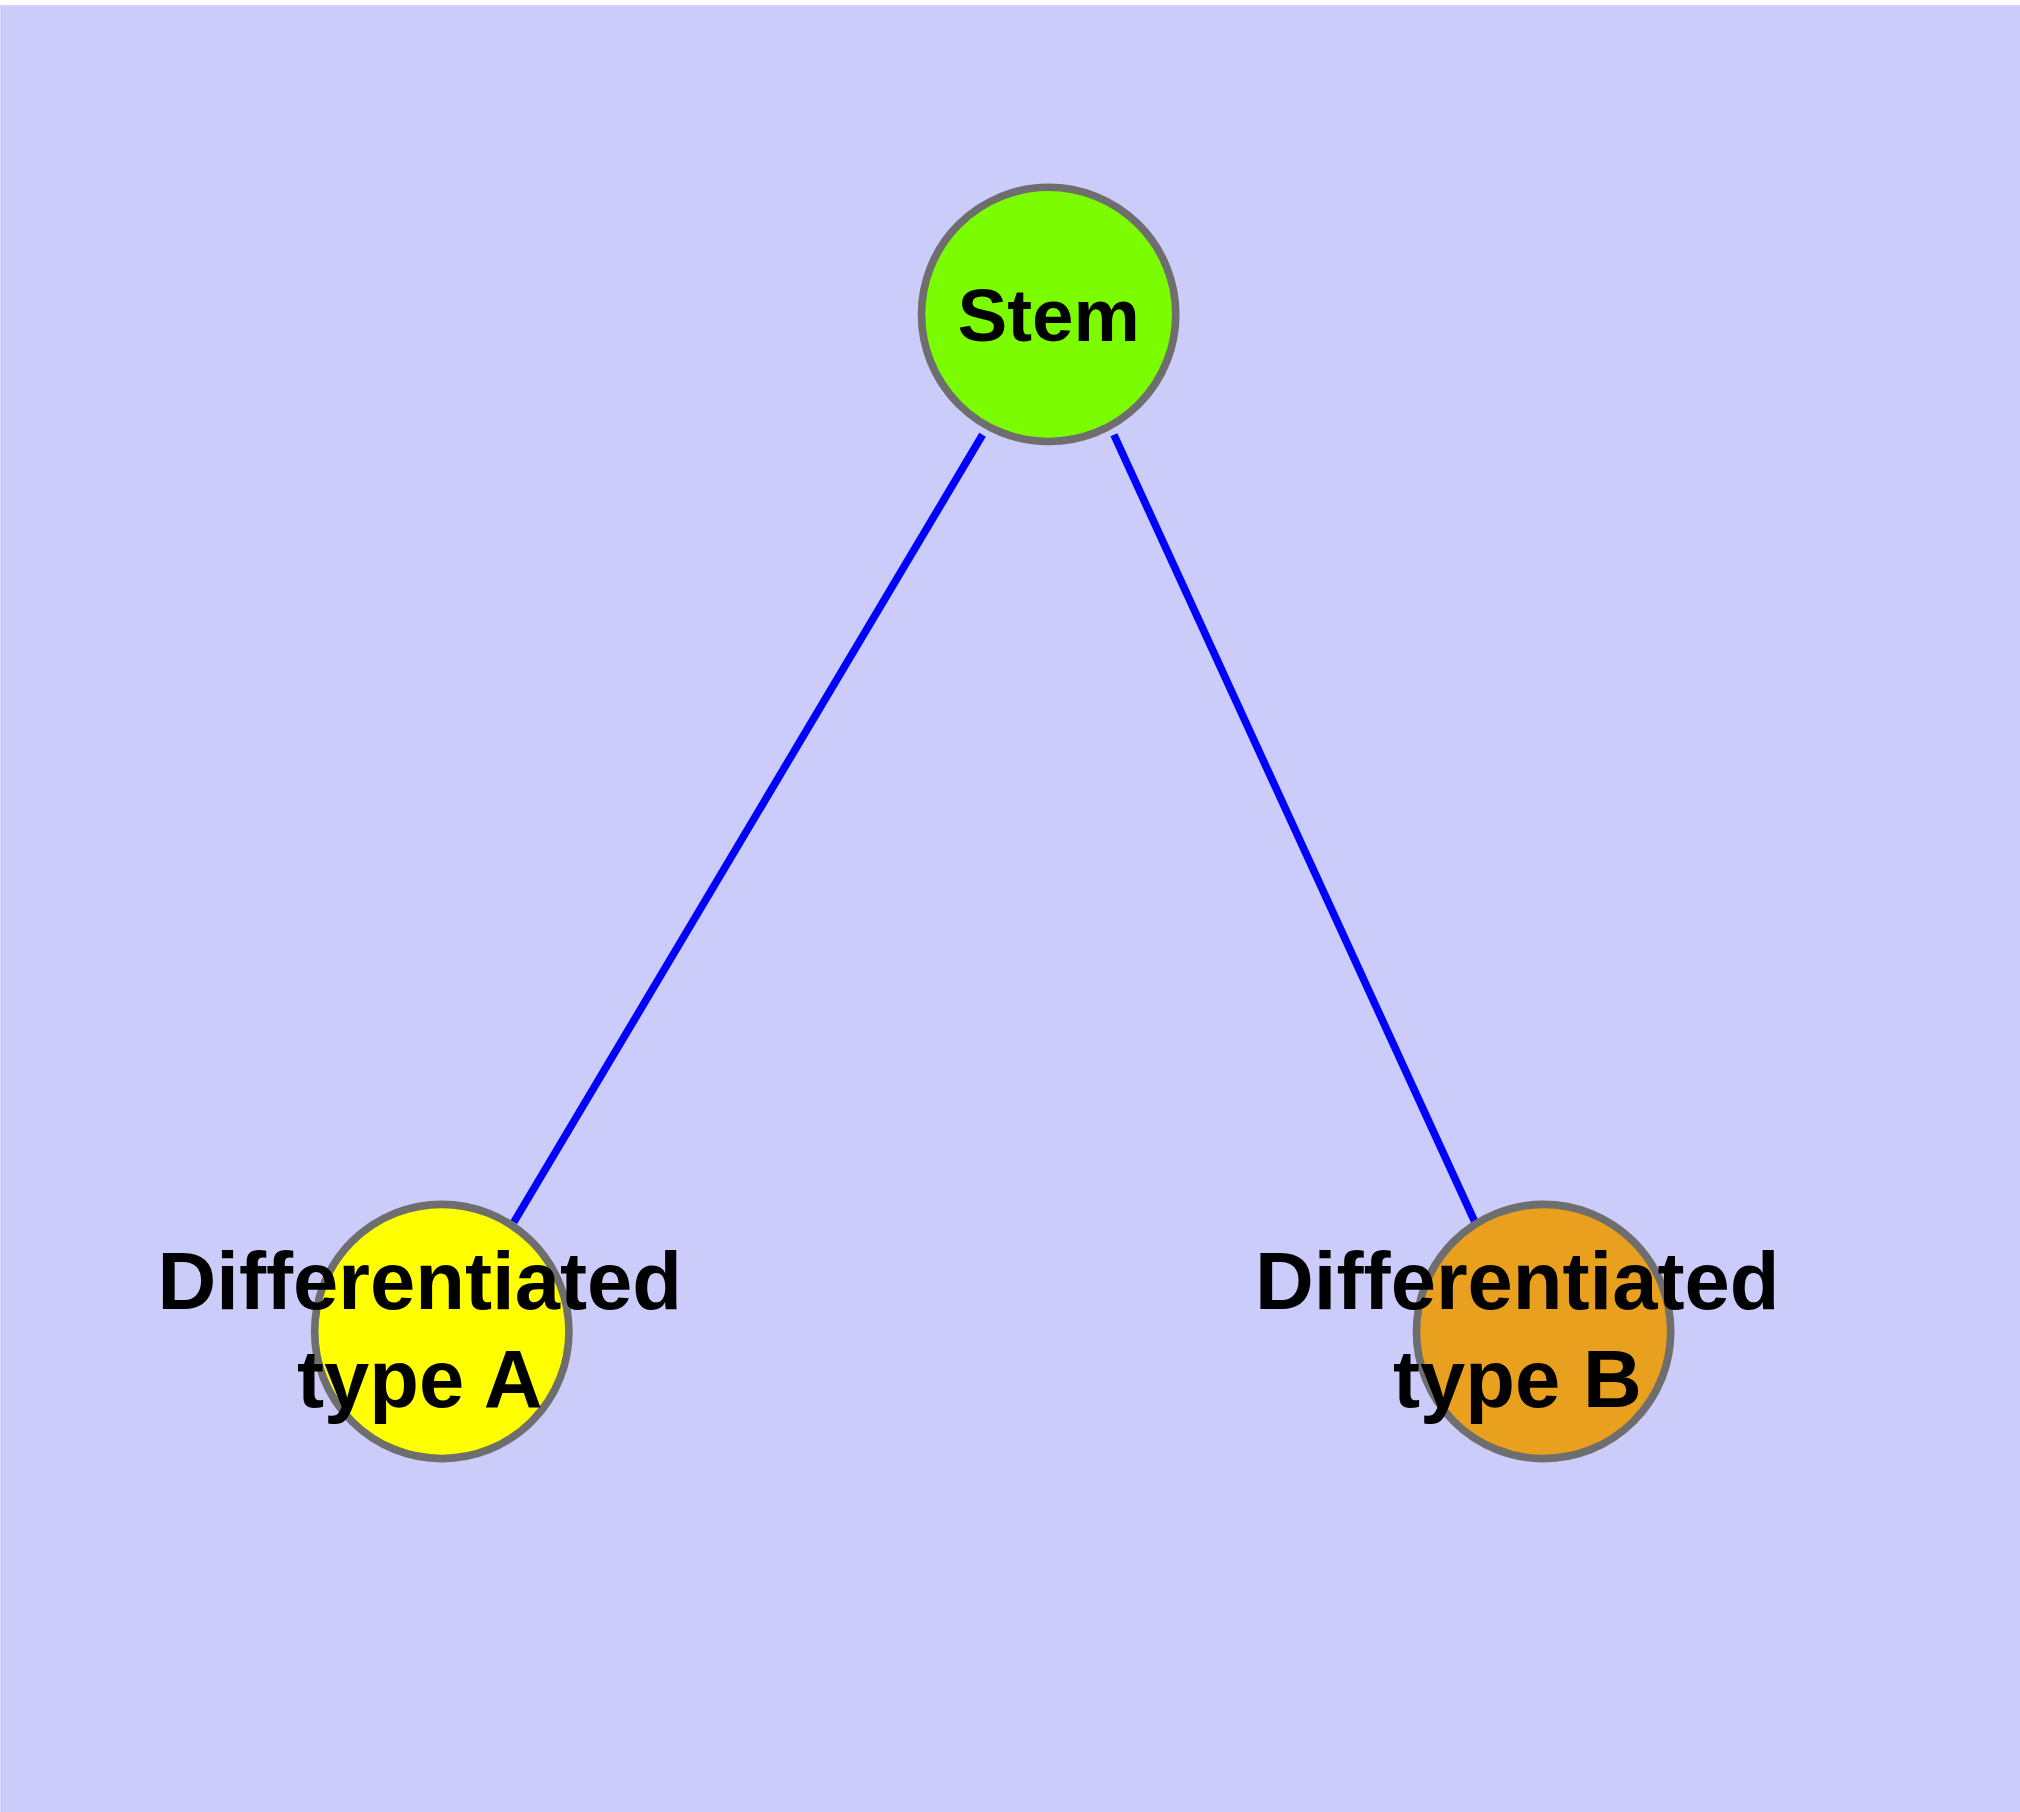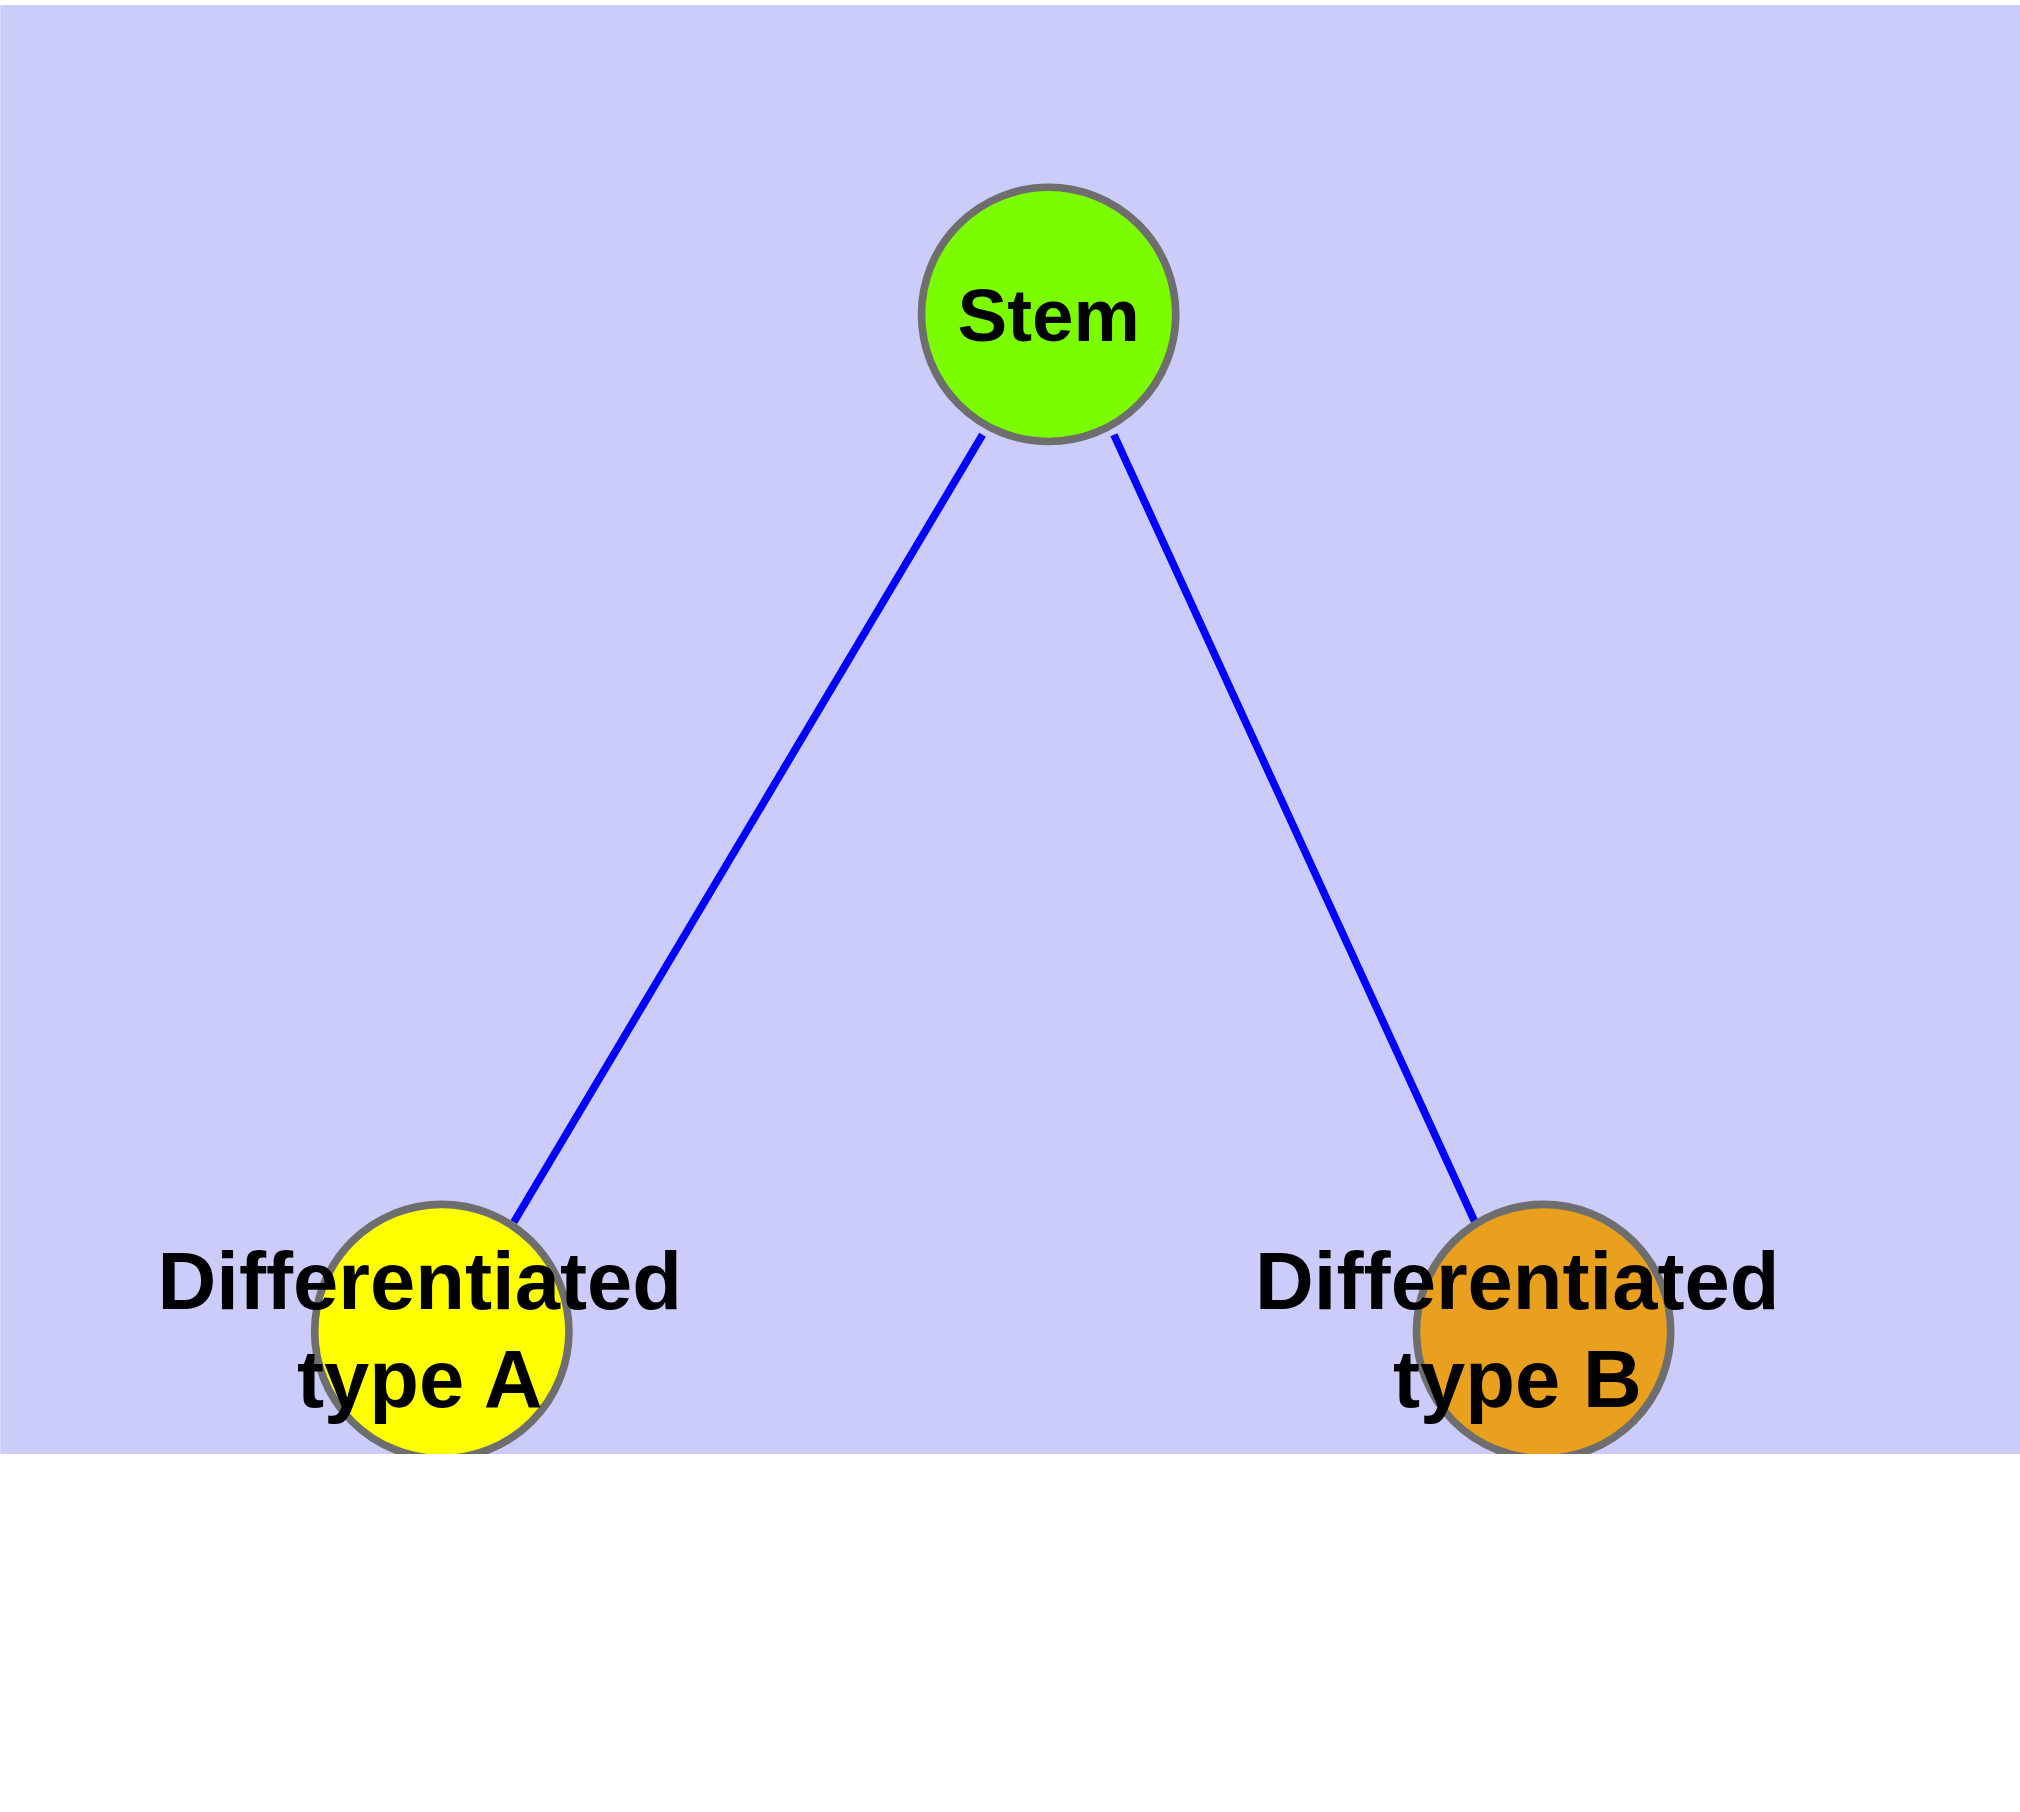--- a/index.html
+++ b/index.html
@@ -7,21 +7,21 @@
     margin: 0;
     padding: 0;
     background: #ffffff;
   }
   body {
     font-family: "Liberation Sans", sans-serif;
   }
   #canvas {
     position: relative;
     width: 2021px;
-    height: 1454px;
+    height: 1812px;
     background: #ffffff;
     overflow: hidden;
   }
   #graph-svg {
     display: block;
     width: 2021px;
     height: 1812px;
   }
   .node-circle {
     stroke: #6e6e6e;

